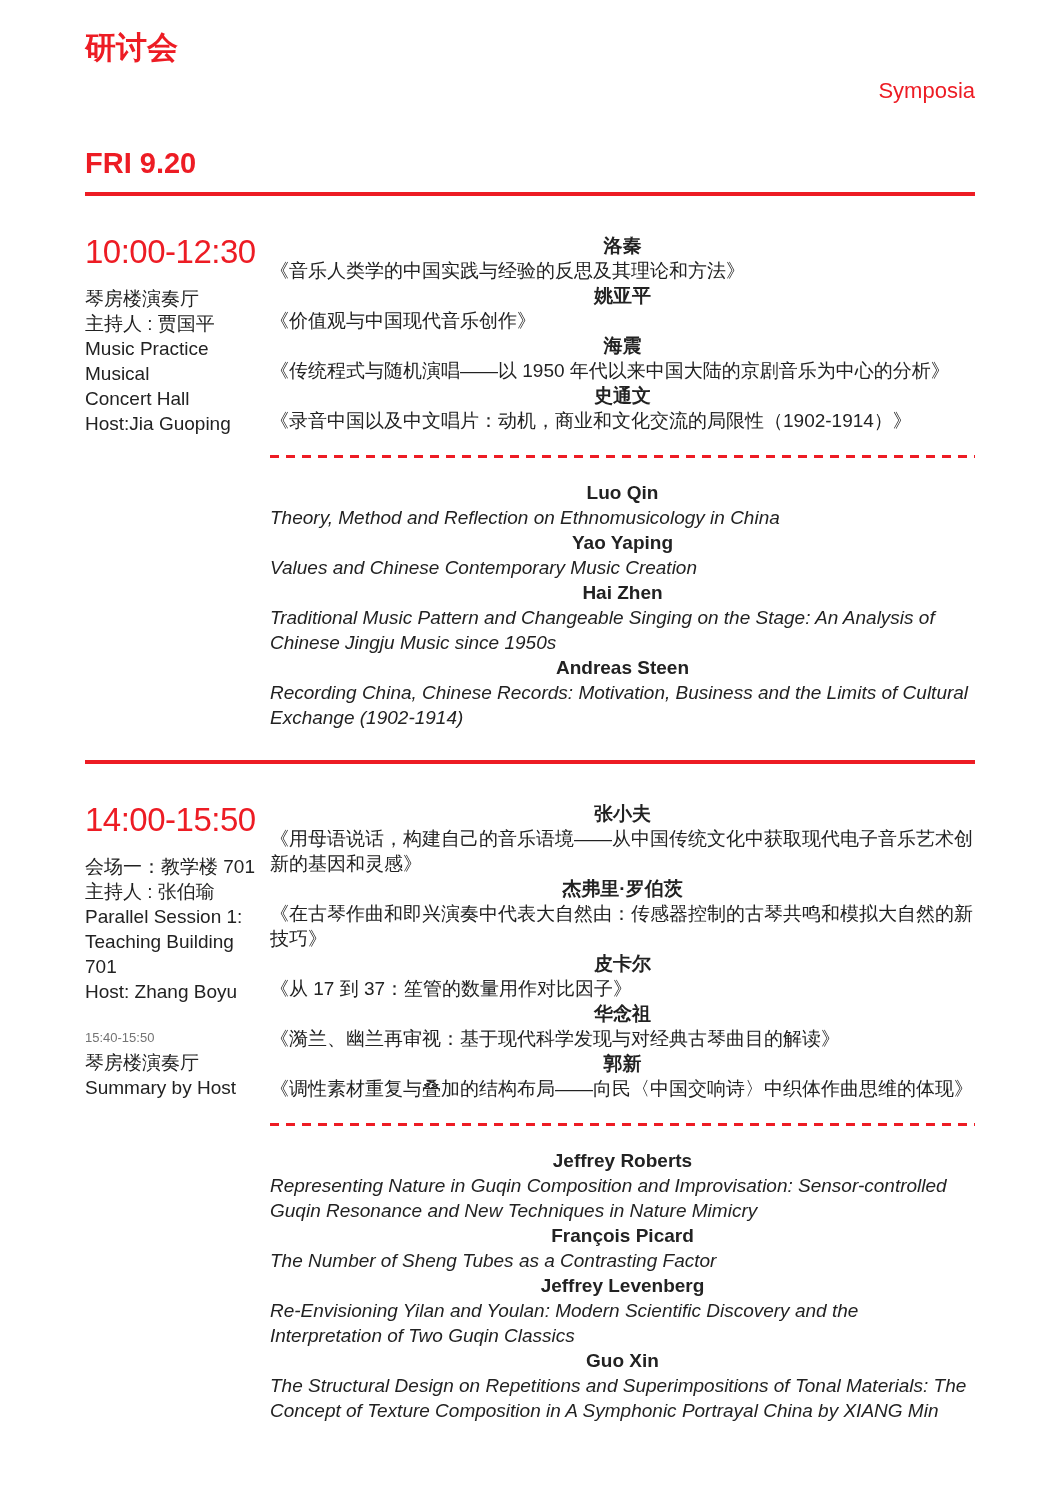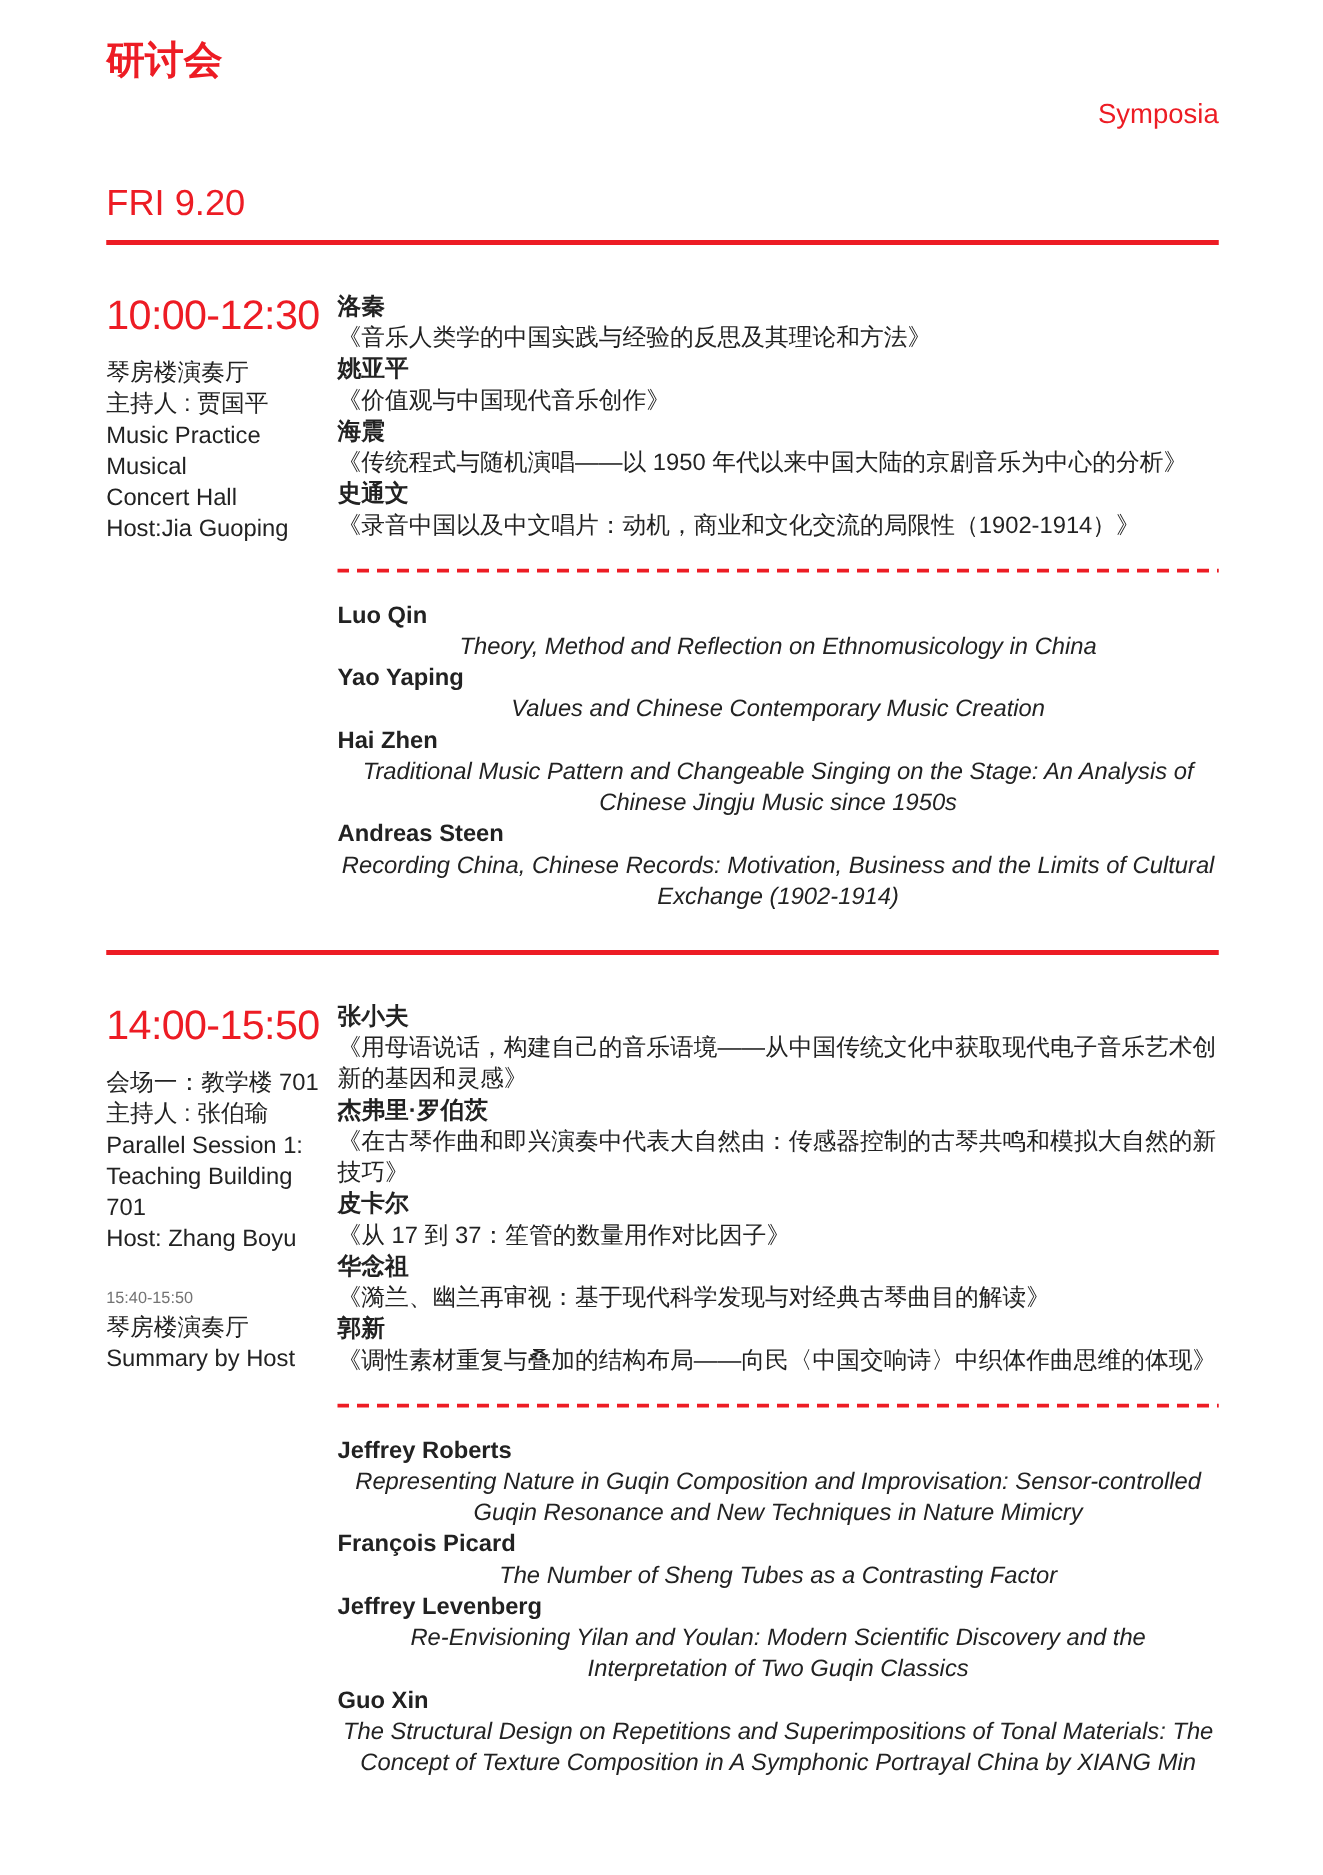--- a/index.html
+++ b/index.html
@@ -28,21 +28,21 @@
   .title-en {
     font-size: 22px;
     font-weight: 400;
     color: #ed1c24;
     line-height: 42px;
     margin: 0;
     text-align: right;
   }
   .date {
     font-size: 29px;
-    font-weight: 400;
+    font-weight: 700;
     color: #ed1c24;
     margin-top: 34px;
     line-height: 34px;
   }
   .rule {
     height: 4px;
     background: #ed1c24;
     border: none;
     margin: 12px 0 0 0;
   }
@@ -78,29 +78,29 @@
   .sub-time {
     font-size: 13px;
     line-height: 25px;
     color: #737373;
   }
   .speaker {
     font-size: 19px;
     line-height: 25px;
     font-weight: 700;
     color: #222222;
+    text-align: center;
   }
   .paper-title {
     font-size: 19px;
     line-height: 25px;
     color: #222222;
   }
   .en-list .paper-title {
     font-style: italic;
-    text-align: center;
   }
   .dash-divider {
     height: 3px;
     margin: 22px 0 22px 0;
     background: repeating-linear-gradient(90deg, #ed1c24 0px, #ed1c24 9px, transparent 9px, transparent 16px);
   }
   .session-divider {
     height: 4px;
     background: #ed1c24;
     border: none;

